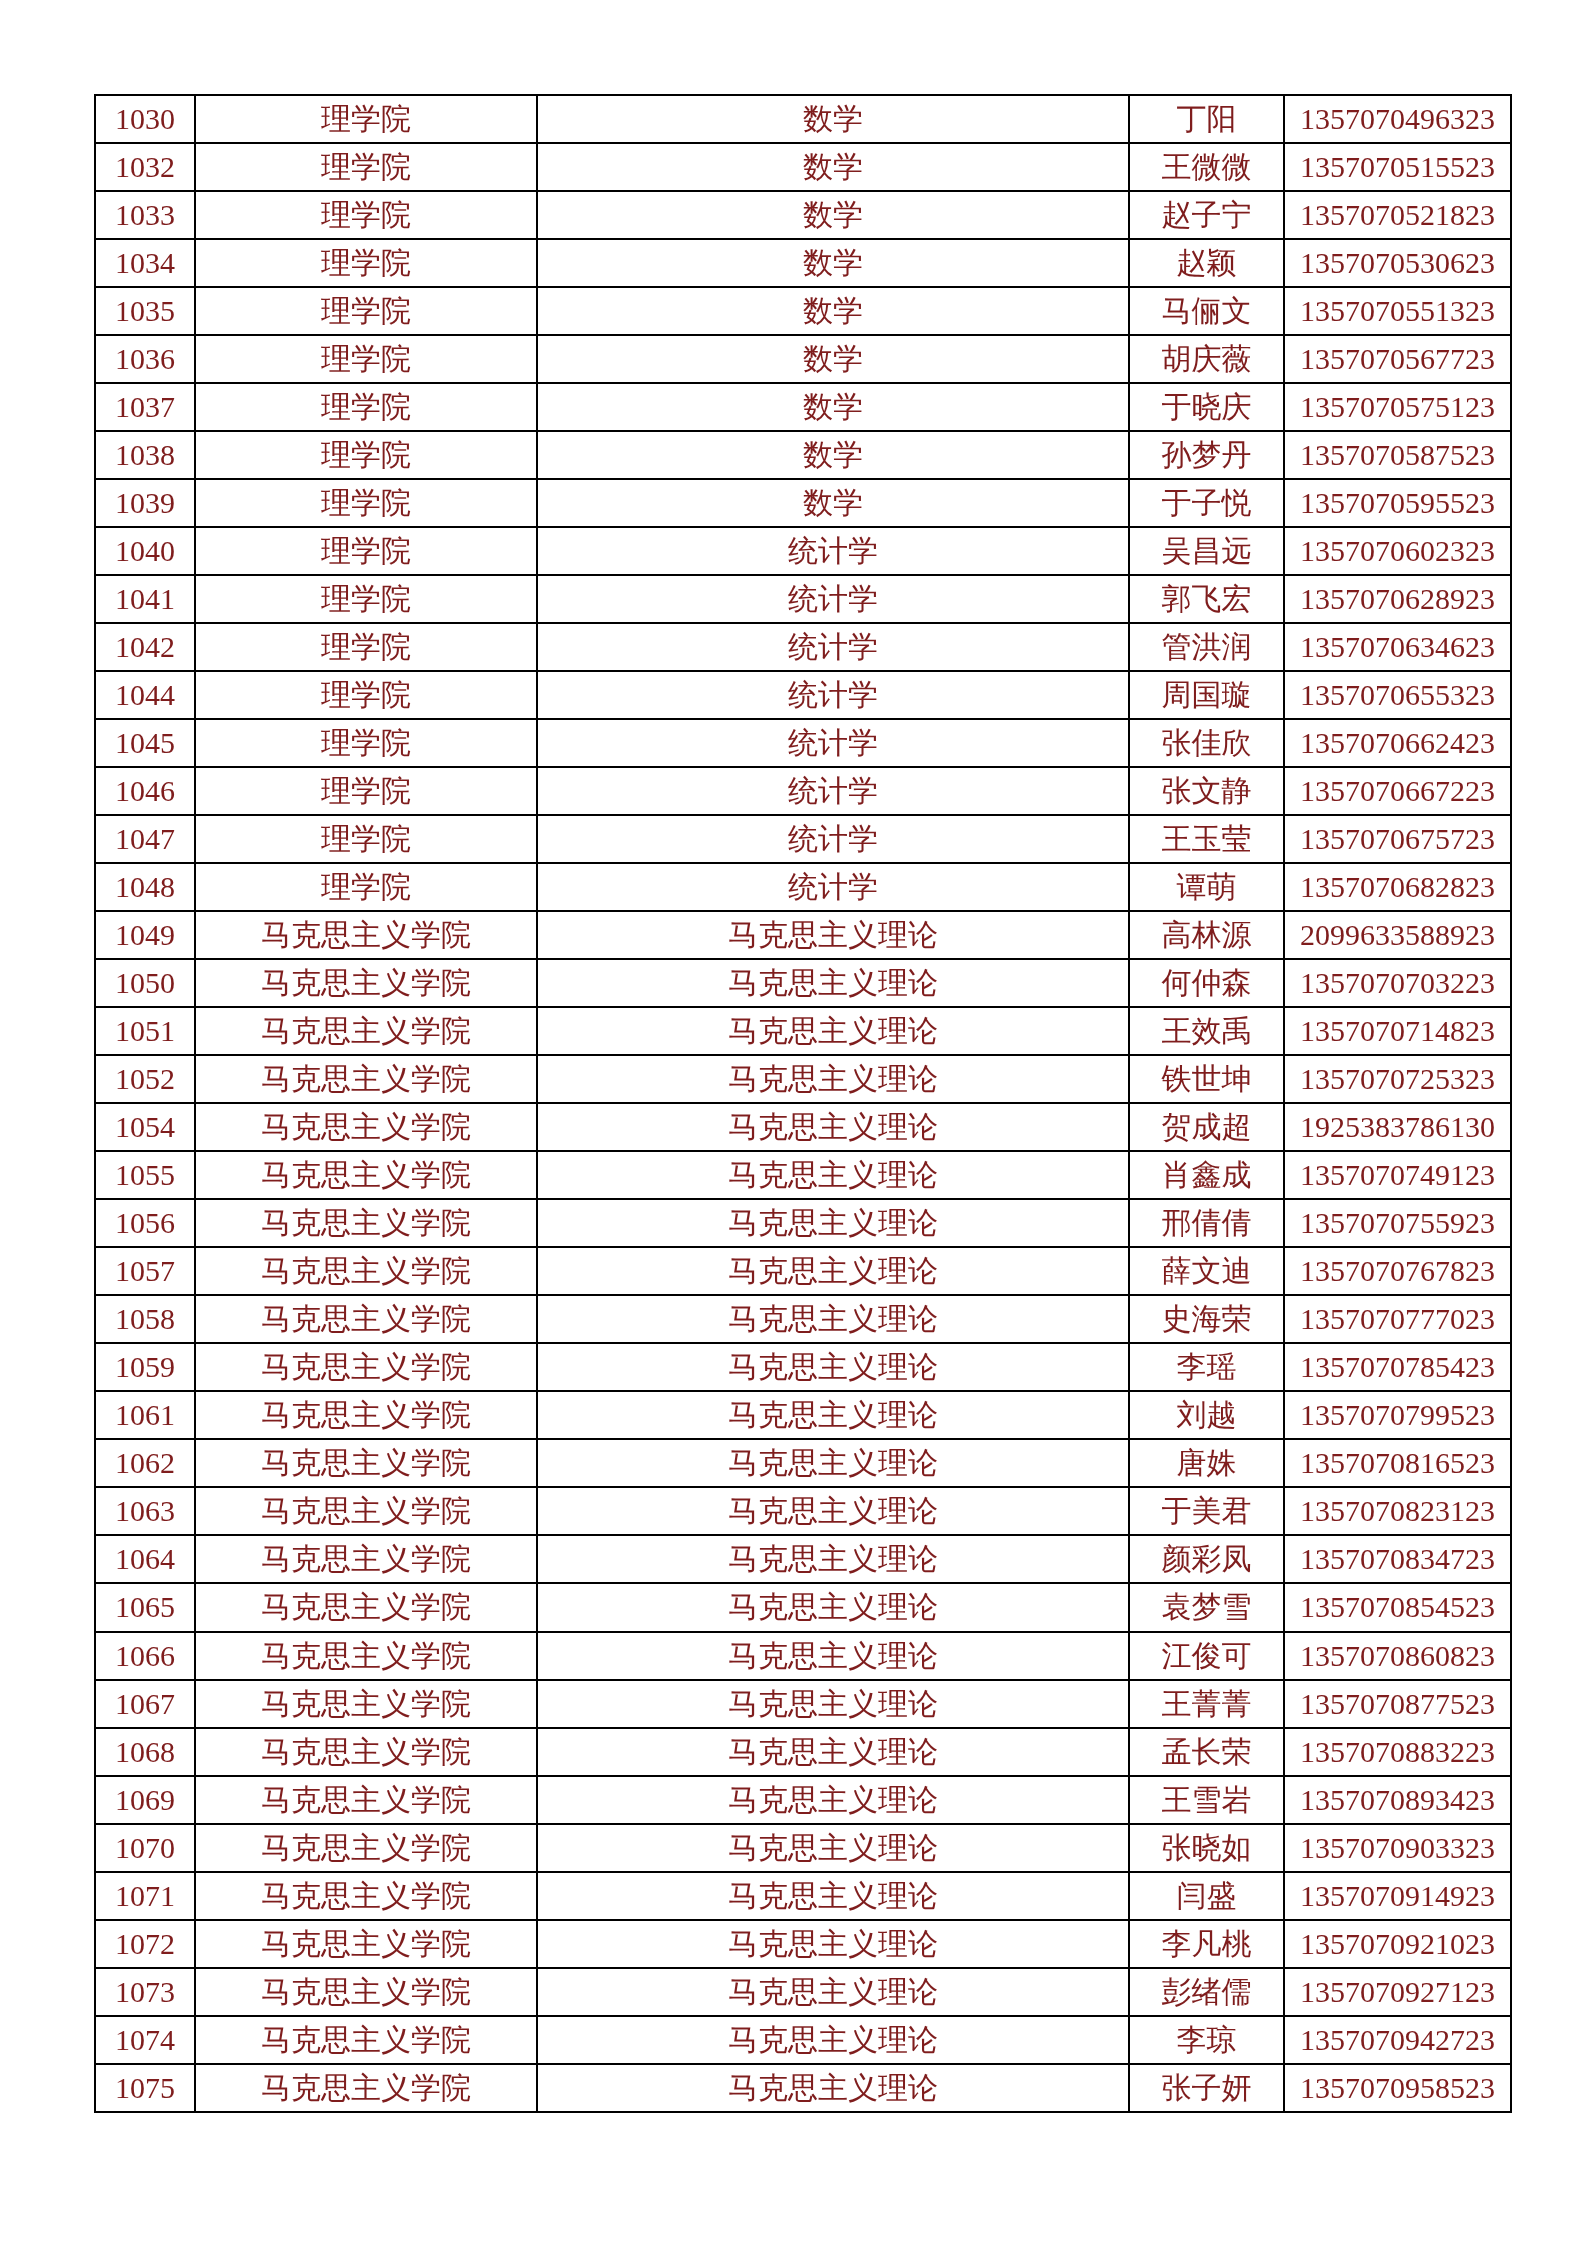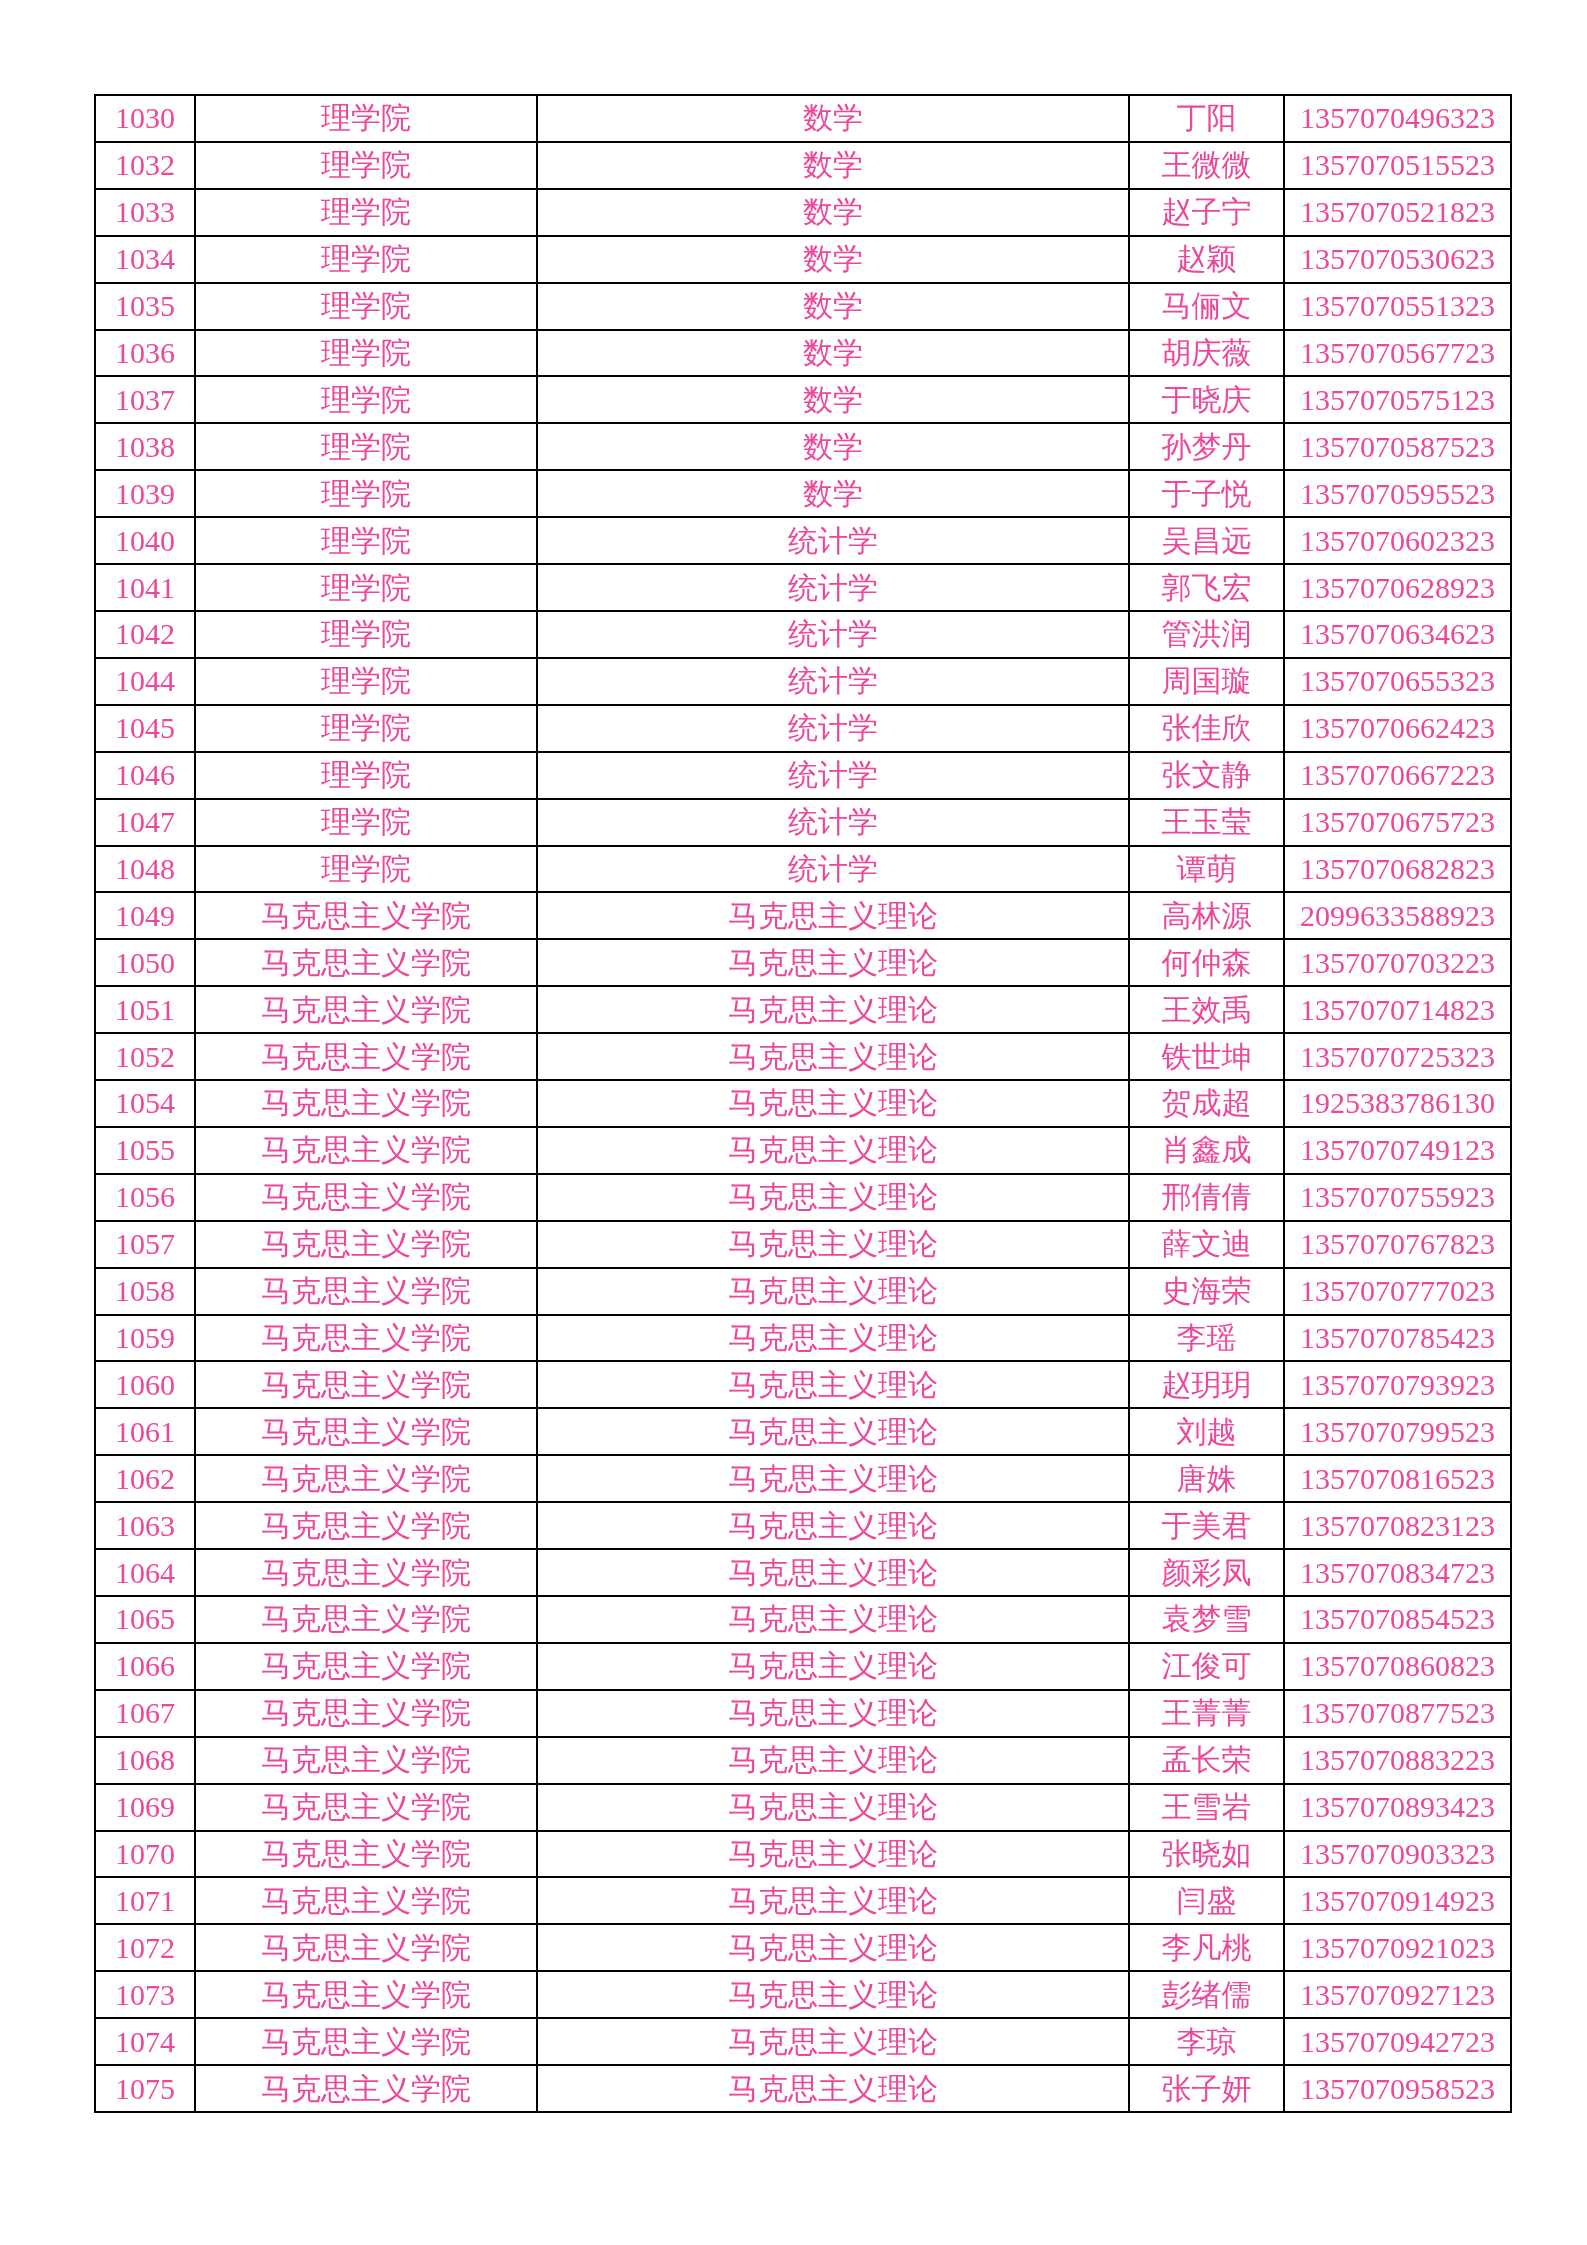--- a/index.html
+++ b/index.html
@@ -7,21 +7,21 @@
     padding: 0;
     background: #ffffff;
   }
   .sheet {
     position: relative;
     width: 1587px;
     height: 2245px;
     background: #ffffff;
     overflow: hidden;
     font-family: "Liberation Serif", "DejaVu Serif", serif;
-    color: #ec4899;
+    color: #7f1d1d;
   }
   table.roster {
     position: absolute;
     left: 94px;
     top: 94px;
     width: 1416px;
     height: 2019px;
     border-collapse: collapse;
     table-layout: fixed;
   }
@@ -266,27 +266,20 @@
     </tr>
 
     <tr>
       <td>1059</td>
       <td>马克思主义学院</td>
       <td>马克思主义理论</td>
       <td>李瑶</td>
       <td>1357070785423</td>
     </tr>
 
-    <tr>
-      <td>1060</td>
-      <td>马克思主义学院</td>
-      <td>马克思主义理论</td>
-      <td>赵玥玥</td>
-      <td>1357070793923</td>
-    </tr>
 
     <tr>
       <td>1061</td>
       <td>马克思主义学院</td>
       <td>马克思主义理论</td>
       <td>刘越</td>
       <td>1357070799523</td>
     </tr>
 
     <tr>

